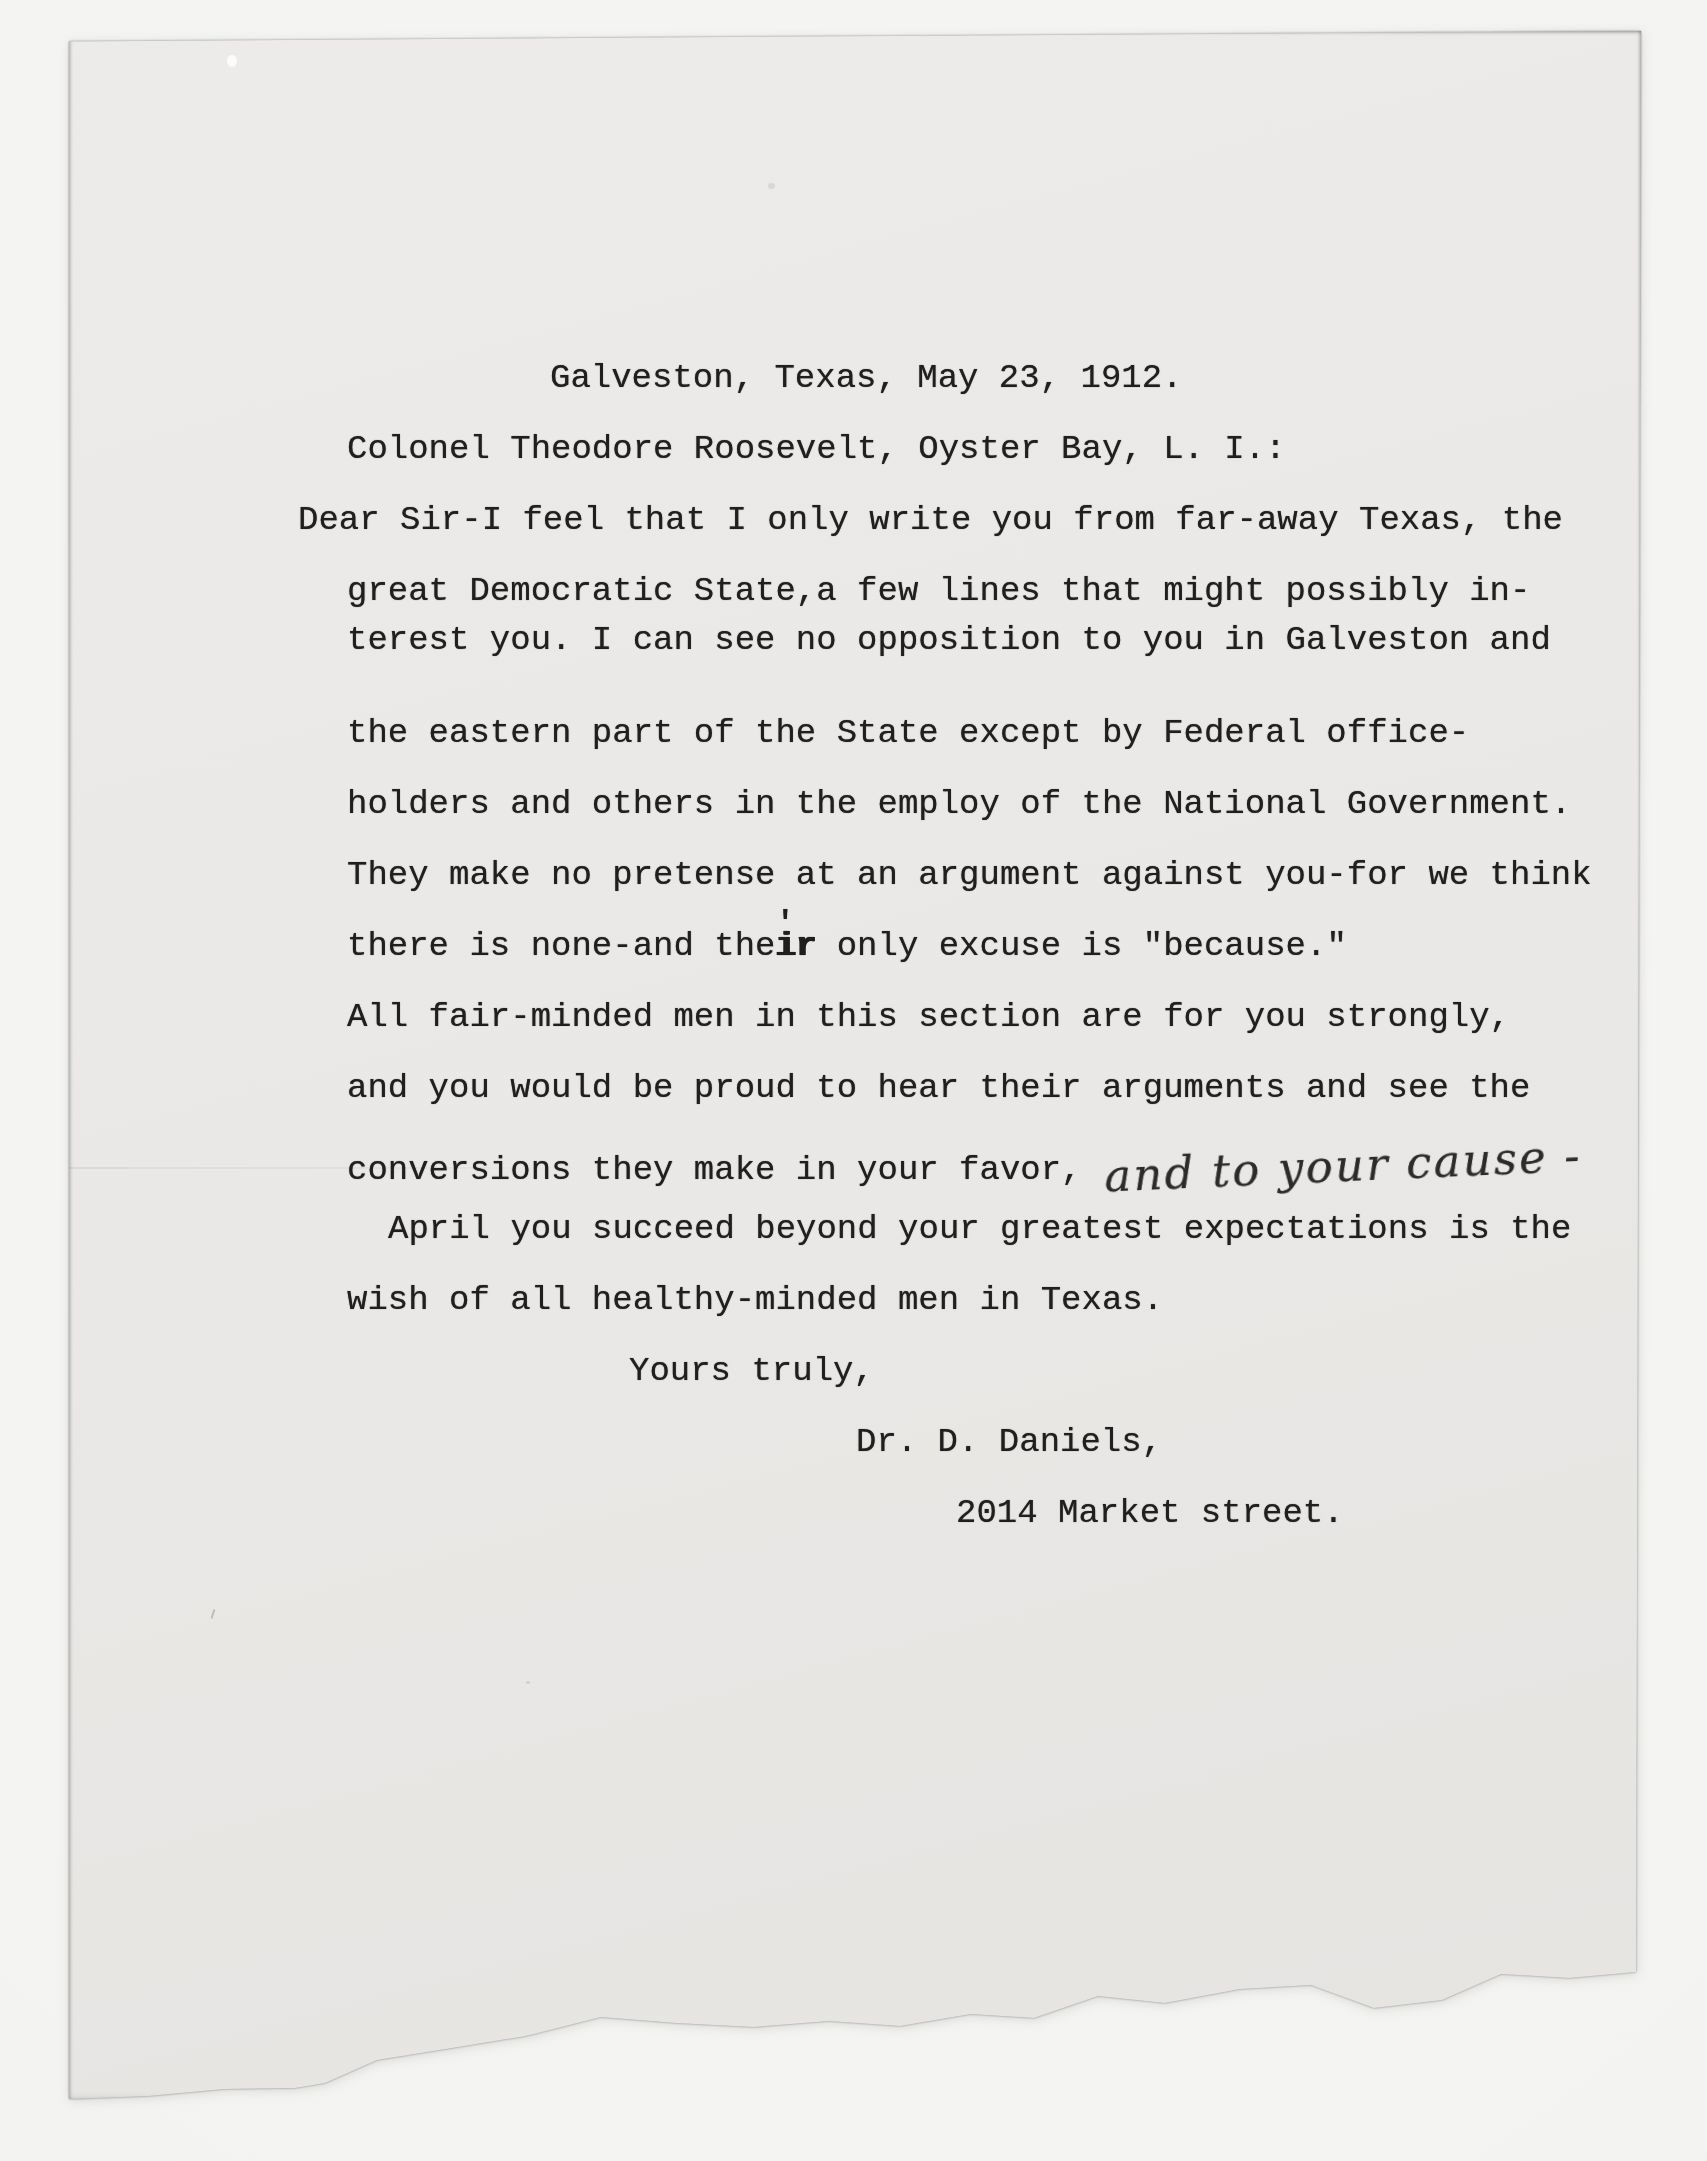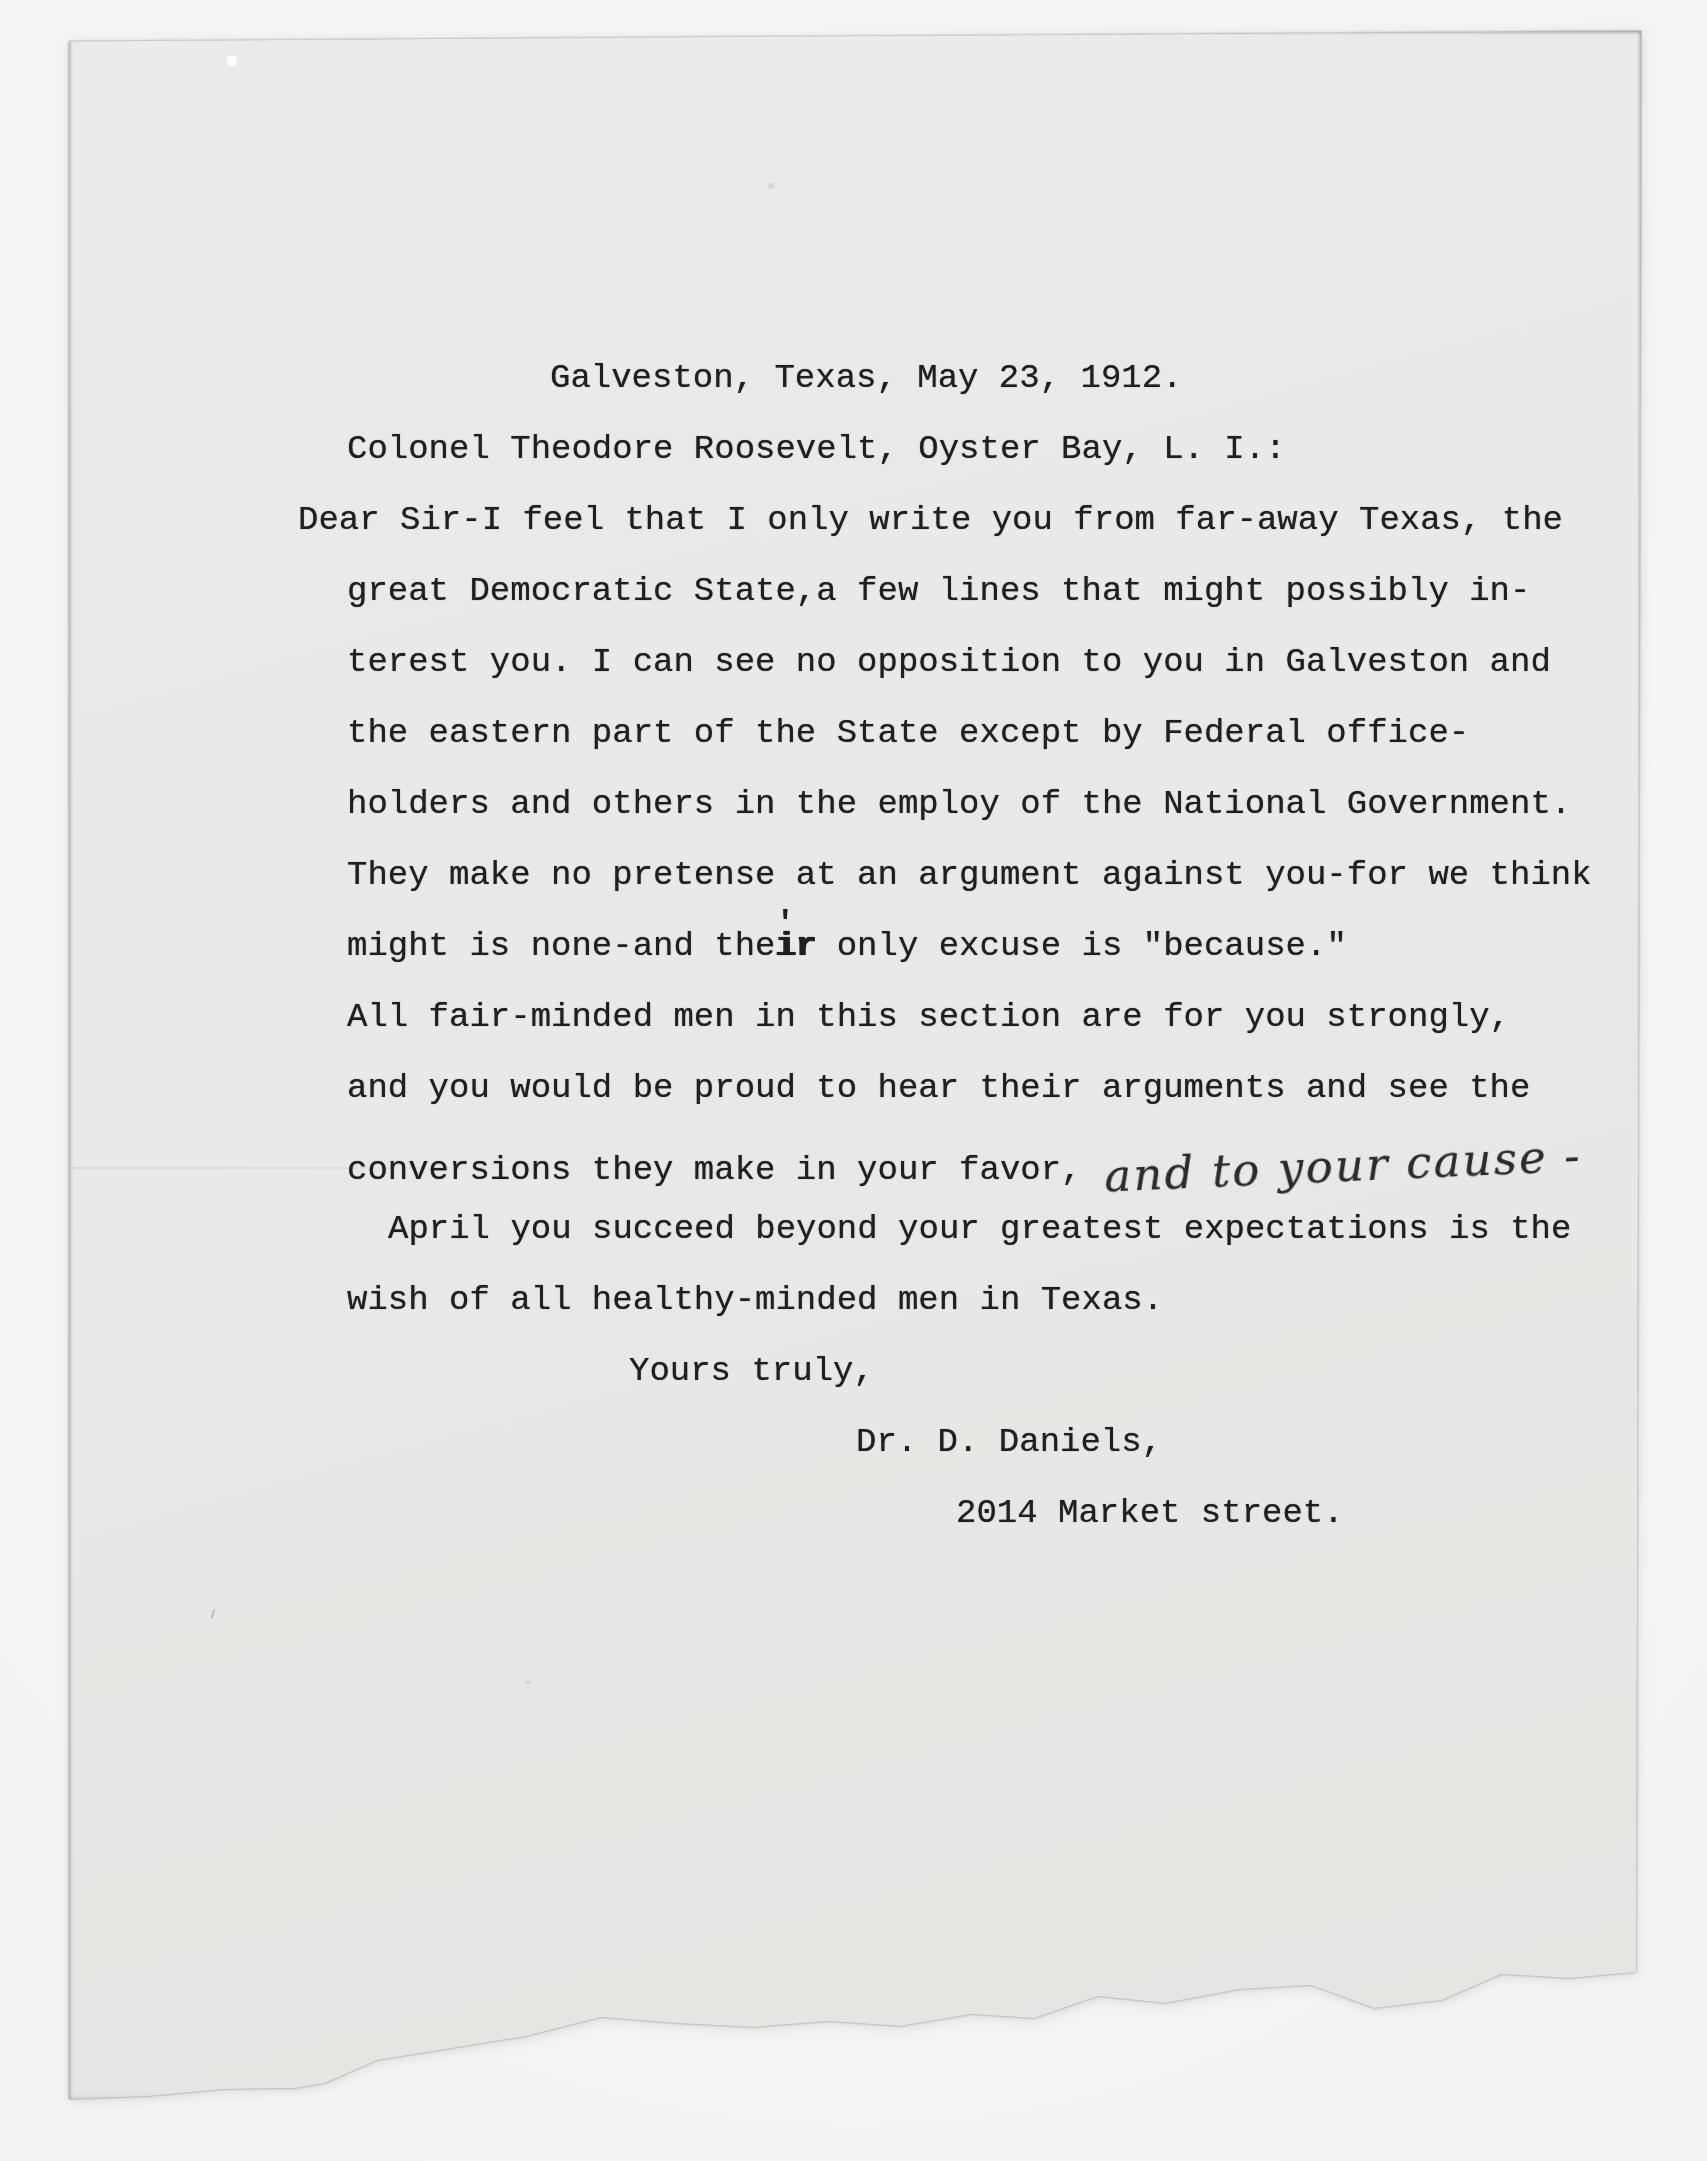--- a/index.html
+++ b/index.html
@@ -83,29 +83,29 @@
       <div class="speck speck-dot"></div>
 
       <div class="line" style="left:481px;top:329px">Galveston, Texas, May 23, 1912.</div>
 
       <div class="line" style="left:278px;top:400px">Colonel Theodore Roosevelt, Oyster Bay, L. I.:</div>
 
       <div class="line" style="left:229px;top:471px">Dear Sir-I feel that I only write you from far-away Texas, the</div>
 
       <div class="line" style="left:278px;top:542px">great Democratic State,a few lines that might possibly in-</div>
 
-      <div class="line" style="left:278px;top:613px">terest you. I can see no opposition to you in Galveston and</div>
+      <div class="line" style="left:278px;top:591px">terest you. I can see no opposition to you in Galveston and</div>
 
       <div class="line" style="left:278px;top:684px">the eastern part of the State except by Federal office-</div>
 
       <div class="line" style="left:278px;top:755px">holders and others in the employ of the National Government.</div>
 
       <div class="line" style="left:278px;top:826px">They make no pretense at an argument against you-for we think</div>
 
-      <div class="line" style="left:278px;top:897px"><span>might is none-and the</span><span class="ovst">ir</span><span> only excuse is "because."</span><span class="corrmark">'</span></div>
+      <div class="line" style="left:278px;top:897px"><span>there is none-and the</span><span class="ovst">ir</span><span> only excuse is "because."</span><span class="corrmark">'</span></div>
 
       <div class="line" style="left:278px;top:968px">All fair-minded men in this section are for you strongly,</div>
 
       <div class="line" style="left:278px;top:1039px">and you would be proud to hear their arguments and see the</div>
 
       <div class="line" style="left:278px;top:1110px"><span>conversions they make in your favor,</span><span class="handwritten">and to your cause -</span></div>
 
       <div class="line" style="left:319px;top:1180px">April you succeed beyond your greatest expectations is the</div>
 
       <div class="line" style="left:278px;top:1251px">wish of all healthy-minded men in Texas.</div>

